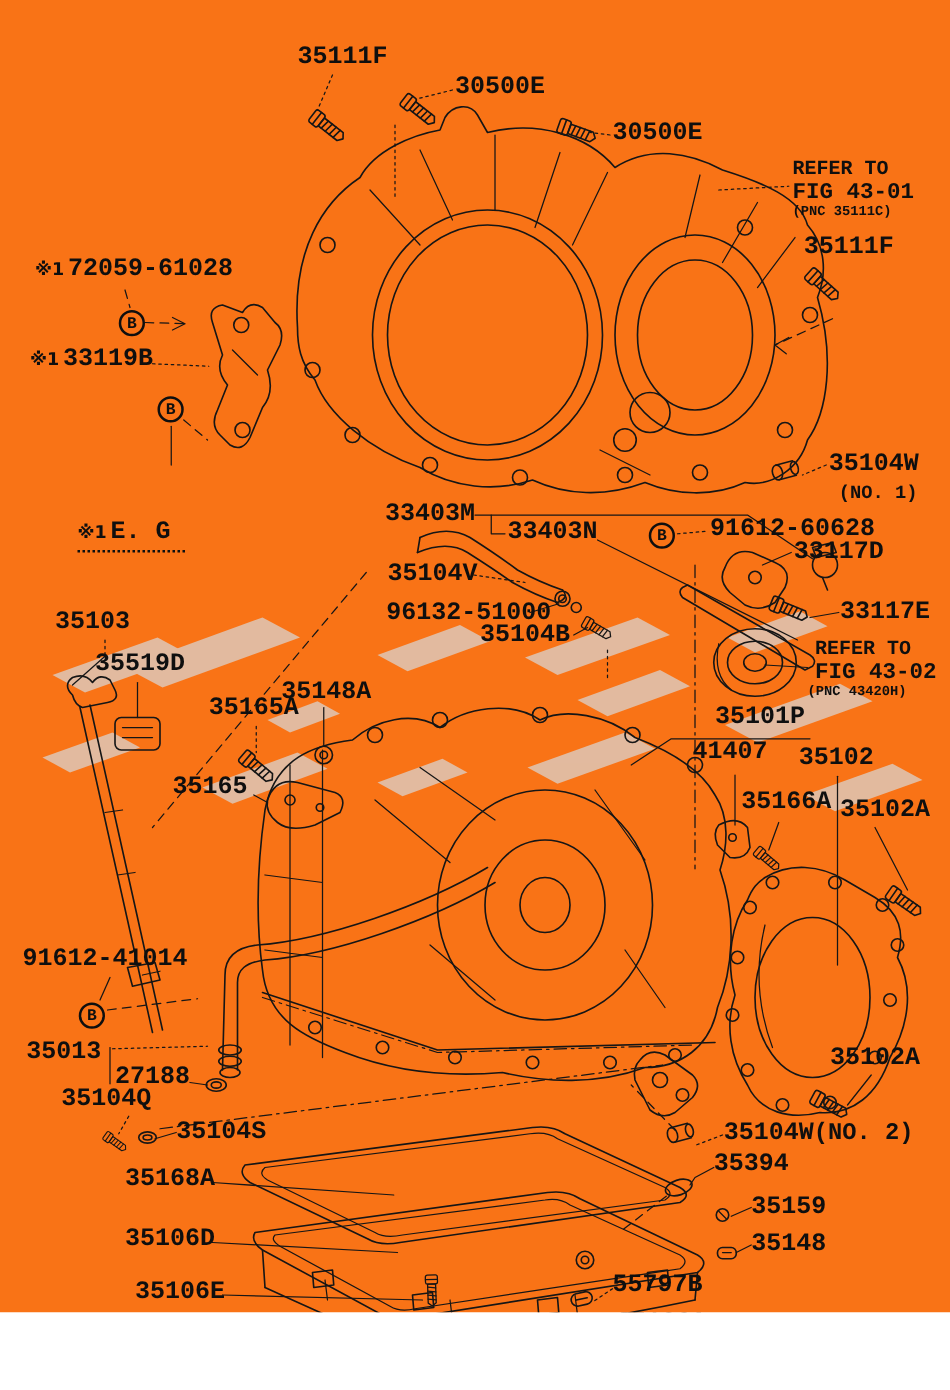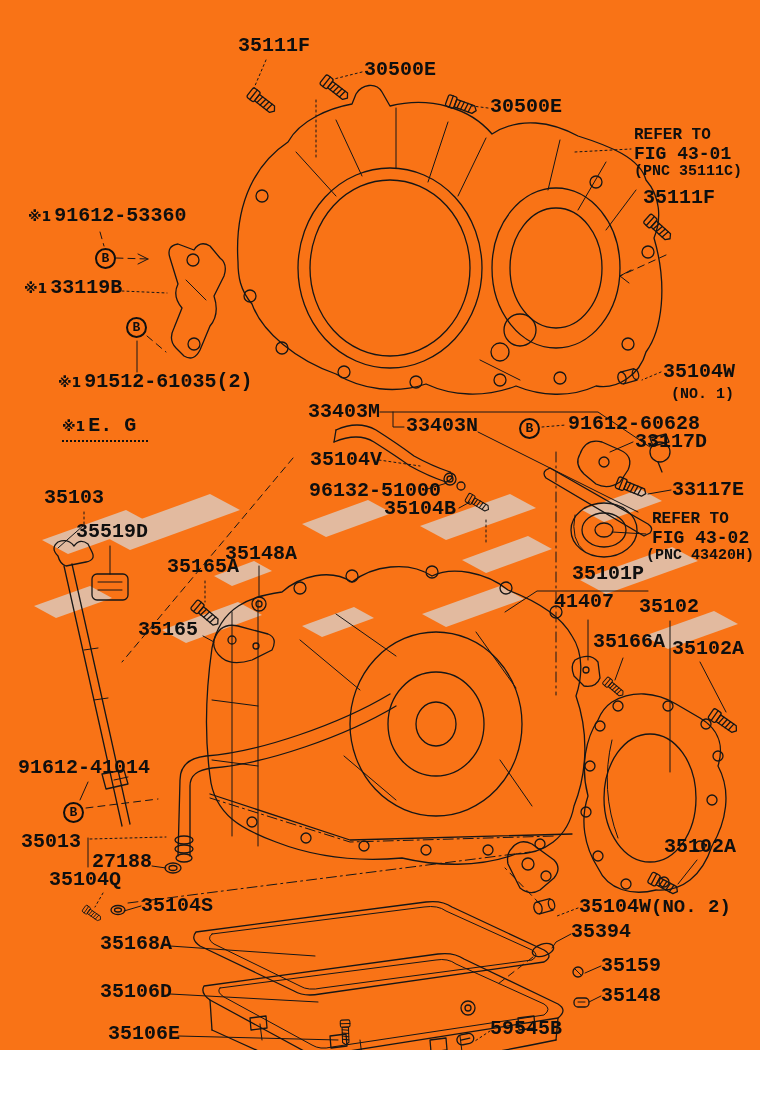--- a/index.html
+++ b/index.html
@@ -11,21 +11,21 @@
   .dot{stroke-dasharray:2,3}
   .dsh{stroke-dasharray:7,5}
   .dd{stroke-dasharray:10,4,2,4}
   .wm{fill:#d9d9d9;stroke:none}
   .lbl{position:absolute;white-space:nowrap;font-weight:700;font-size:20px;color:#0f0f0f;line-height:1}
   .pre{font-size:14px;font-family:"DejaVu Sans",sans-serif;margin-right:3px;font-weight:700}
   .sub{font-size:19px}
   .sub-block{display:block;margin:5px 0 0 8px;font-size:15px}
   .refer{font-size:16px;line-height:1.1}
   .refer .r2{font-size:18px}
-  .refer .r3{font-size:15px}
+  .refer .r3{font-size:11px}
   .eg{border-bottom:2px dotted #0f0f0f;padding:0 12px 4px 0}
   .bsym{position:absolute;width:21px;height:21px;border:2px solid #0f0f0f;border-radius:50%;
         display:flex;align-items:center;justify-content:center;font-size:13px;font-weight:700;
         color:#0f0f0f;box-sizing:border-box;background:transparent}
   .dnum{font-family:"Liberation Serif","DejaVu Serif",serif;font-weight:400;font-size:18px;letter-spacing:1px}
 </style>
 </head>
 <body>
 
 <div class="stage">
@@ -301,27 +301,24 @@
 
   <div class="lbl refer" style="left:634px;top:127px">
     <div class="r1">REFER TO</div>
     <div class="r2">FIG 43-01</div>
     <div class="r3">(PNC 35111C)</div>
   </div>
 
   <div class="lbl" style="left:643px;top:188px">35111F</div>
 
   <div class="lbl" style="left:28px;top:206px">
-    <span class="pre">※1</span><span>91612-53360</span>
+    <span class="pre">※1</span><span>72059-61028</span>
   </div>
   <div class="lbl" style="left:24px;top:278px">
     <span class="pre">※1</span><span>33119B</span>
-  </div>
-  <div class="lbl" style="left:58px;top:372px">
-    <span class="pre">※1</span><span>91512-61035(2)</span>
   </div>
   <div class="lbl eg" style="left:62px;top:416px">
     <span class="pre">※1</span><span>E. G</span>
   </div>
 
   <div class="lbl" style="left:308px;top:402px">33403M</div>
   <div class="lbl" style="left:406px;top:416px">33403N</div>
   <div class="lbl" style="left:568px;top:414px">91612-60628</div>
   <div class="lbl" style="left:635px;top:432px">33117D</div>
   <div class="lbl" style="left:310px;top:450px">35104V</div>
@@ -360,21 +357,21 @@
   <div class="lbl" style="left:100px;top:982px">35106D</div>
   <div class="lbl" style="left:108px;top:1024px">35106E</div>
 
   <div class="lbl" style="left:664px;top:837px">35102A</div>
   <div class="lbl" style="left:579px;top:897px">
     <span>35104W</span><span class="sub">(NO. 2)</span>
   </div>
   <div class="lbl" style="left:571px;top:922px">35394</div>
   <div class="lbl" style="left:601px;top:956px">35159</div>
   <div class="lbl" style="left:601px;top:986px">35148</div>
-  <div class="lbl" style="left:490px;top:1019px">59545B</div>
+  <div class="lbl" style="left:490px;top:1019px">55797B</div>
   <div class="lbl" style="left:493px;top:1049px">35106A</div>
 
   <div class="bsym" style="left:95px;top:248px">B</div>
   <div class="bsym" style="left:126px;top:317px">B</div>
   <div class="bsym" style="left:63px;top:802px">B</div>
   <div class="bsym" style="left:519px;top:418px">B</div>
 
   <div class="lbl dnum" style="left:659px;top:1060px">350973B</div>
 
 </div>

